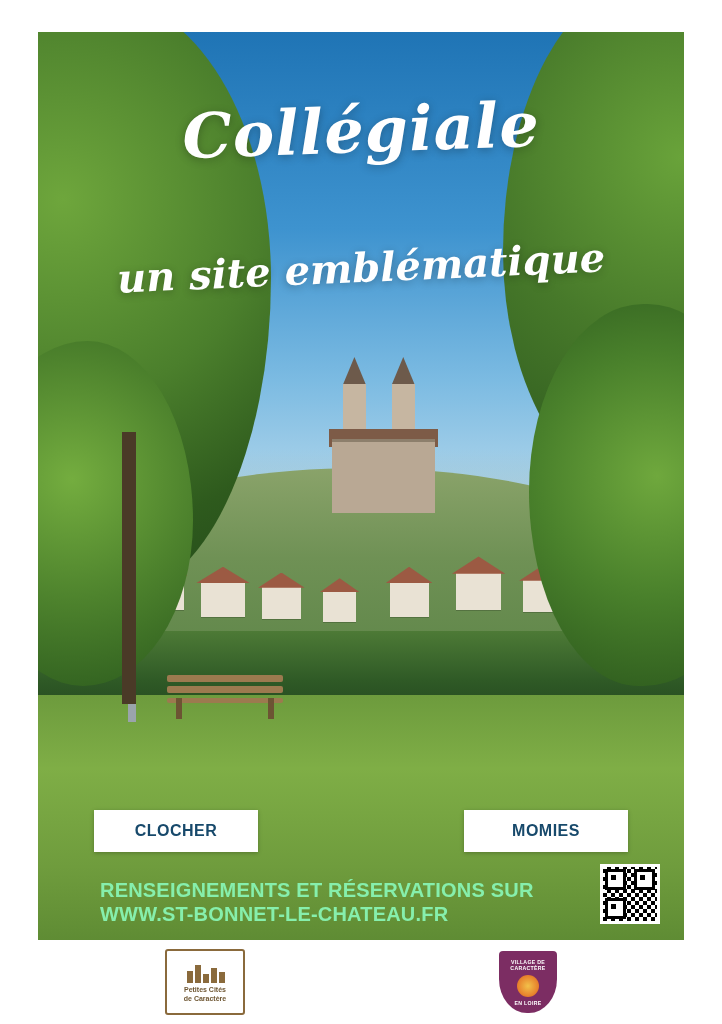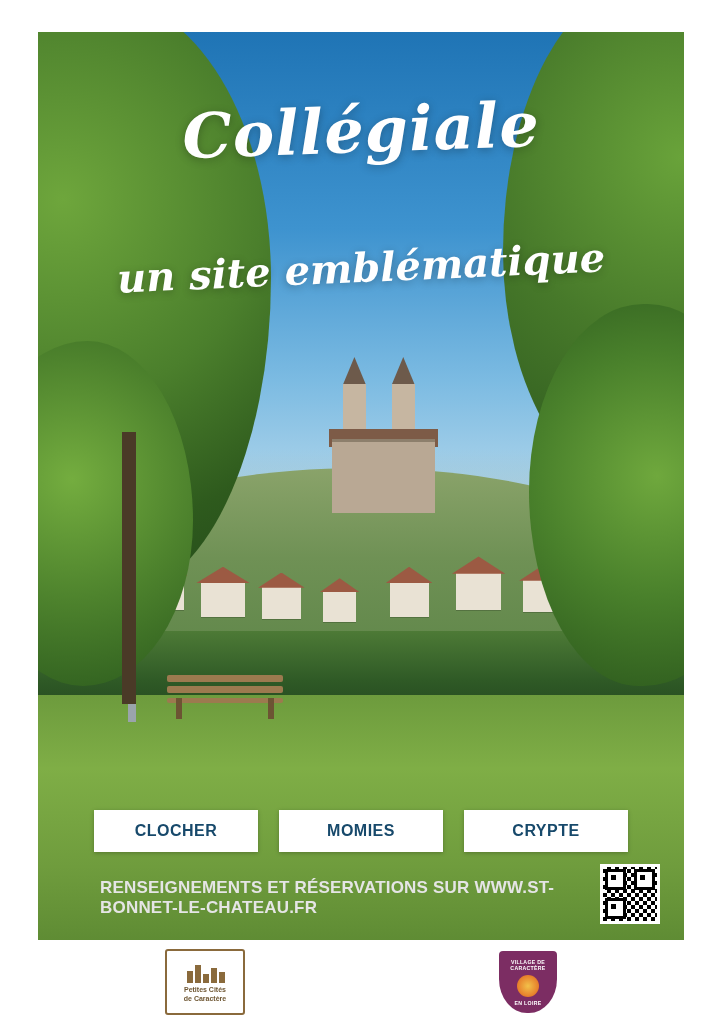--- a/index.html
+++ b/index.html
@@ -336,24 +336,24 @@
     box-shadow: 0 1px 4px rgba(0,0,0,0.25);
     cursor: pointer;
   }
 
   
   .infoline {
     position: absolute;
     left: 62px;
     top: 846px;
     width: 480px;
-    color: #e5e5e5;
+    color: #86efac;
     font-family: "Liberation Sans", sans-serif;
     font-weight: bold;
-    font-size: 17px;
+    font-size: 20px;
     letter-spacing: 0.2px;
     line-height: 1.2;
   }
   .qr {
     position: absolute;
     right: 24px;
     top: 832px;
     width: 54px;
     height: 54px;
     background:
@@ -546,21 +546,20 @@
     <div class="tree tree-right"></div>
     <div class="tree tree-right-low"></div>
     <div class="trunk"></div>
 
     <div class="title-script">Collégiale</div>
     <div class="title-sub">un site emblématique</div>
 
     <div class="buttons">
       <div class="btn">CLOCHER</div>
       <div class="btn">MOMIES</div>
-      <div class="btn">CRYPTE</div>
     </div>
 
     <div class="infoline">RENSEIGNEMENTS ET RÉSERVATIONS SUR WWW.ST-BONNET-LE-CHATEAU.FR</div>
     <div class="qr">
       <div class="eye tl">
           <i></i>
         </div>
       <div class="eye tr">
           <i></i>
         </div>

